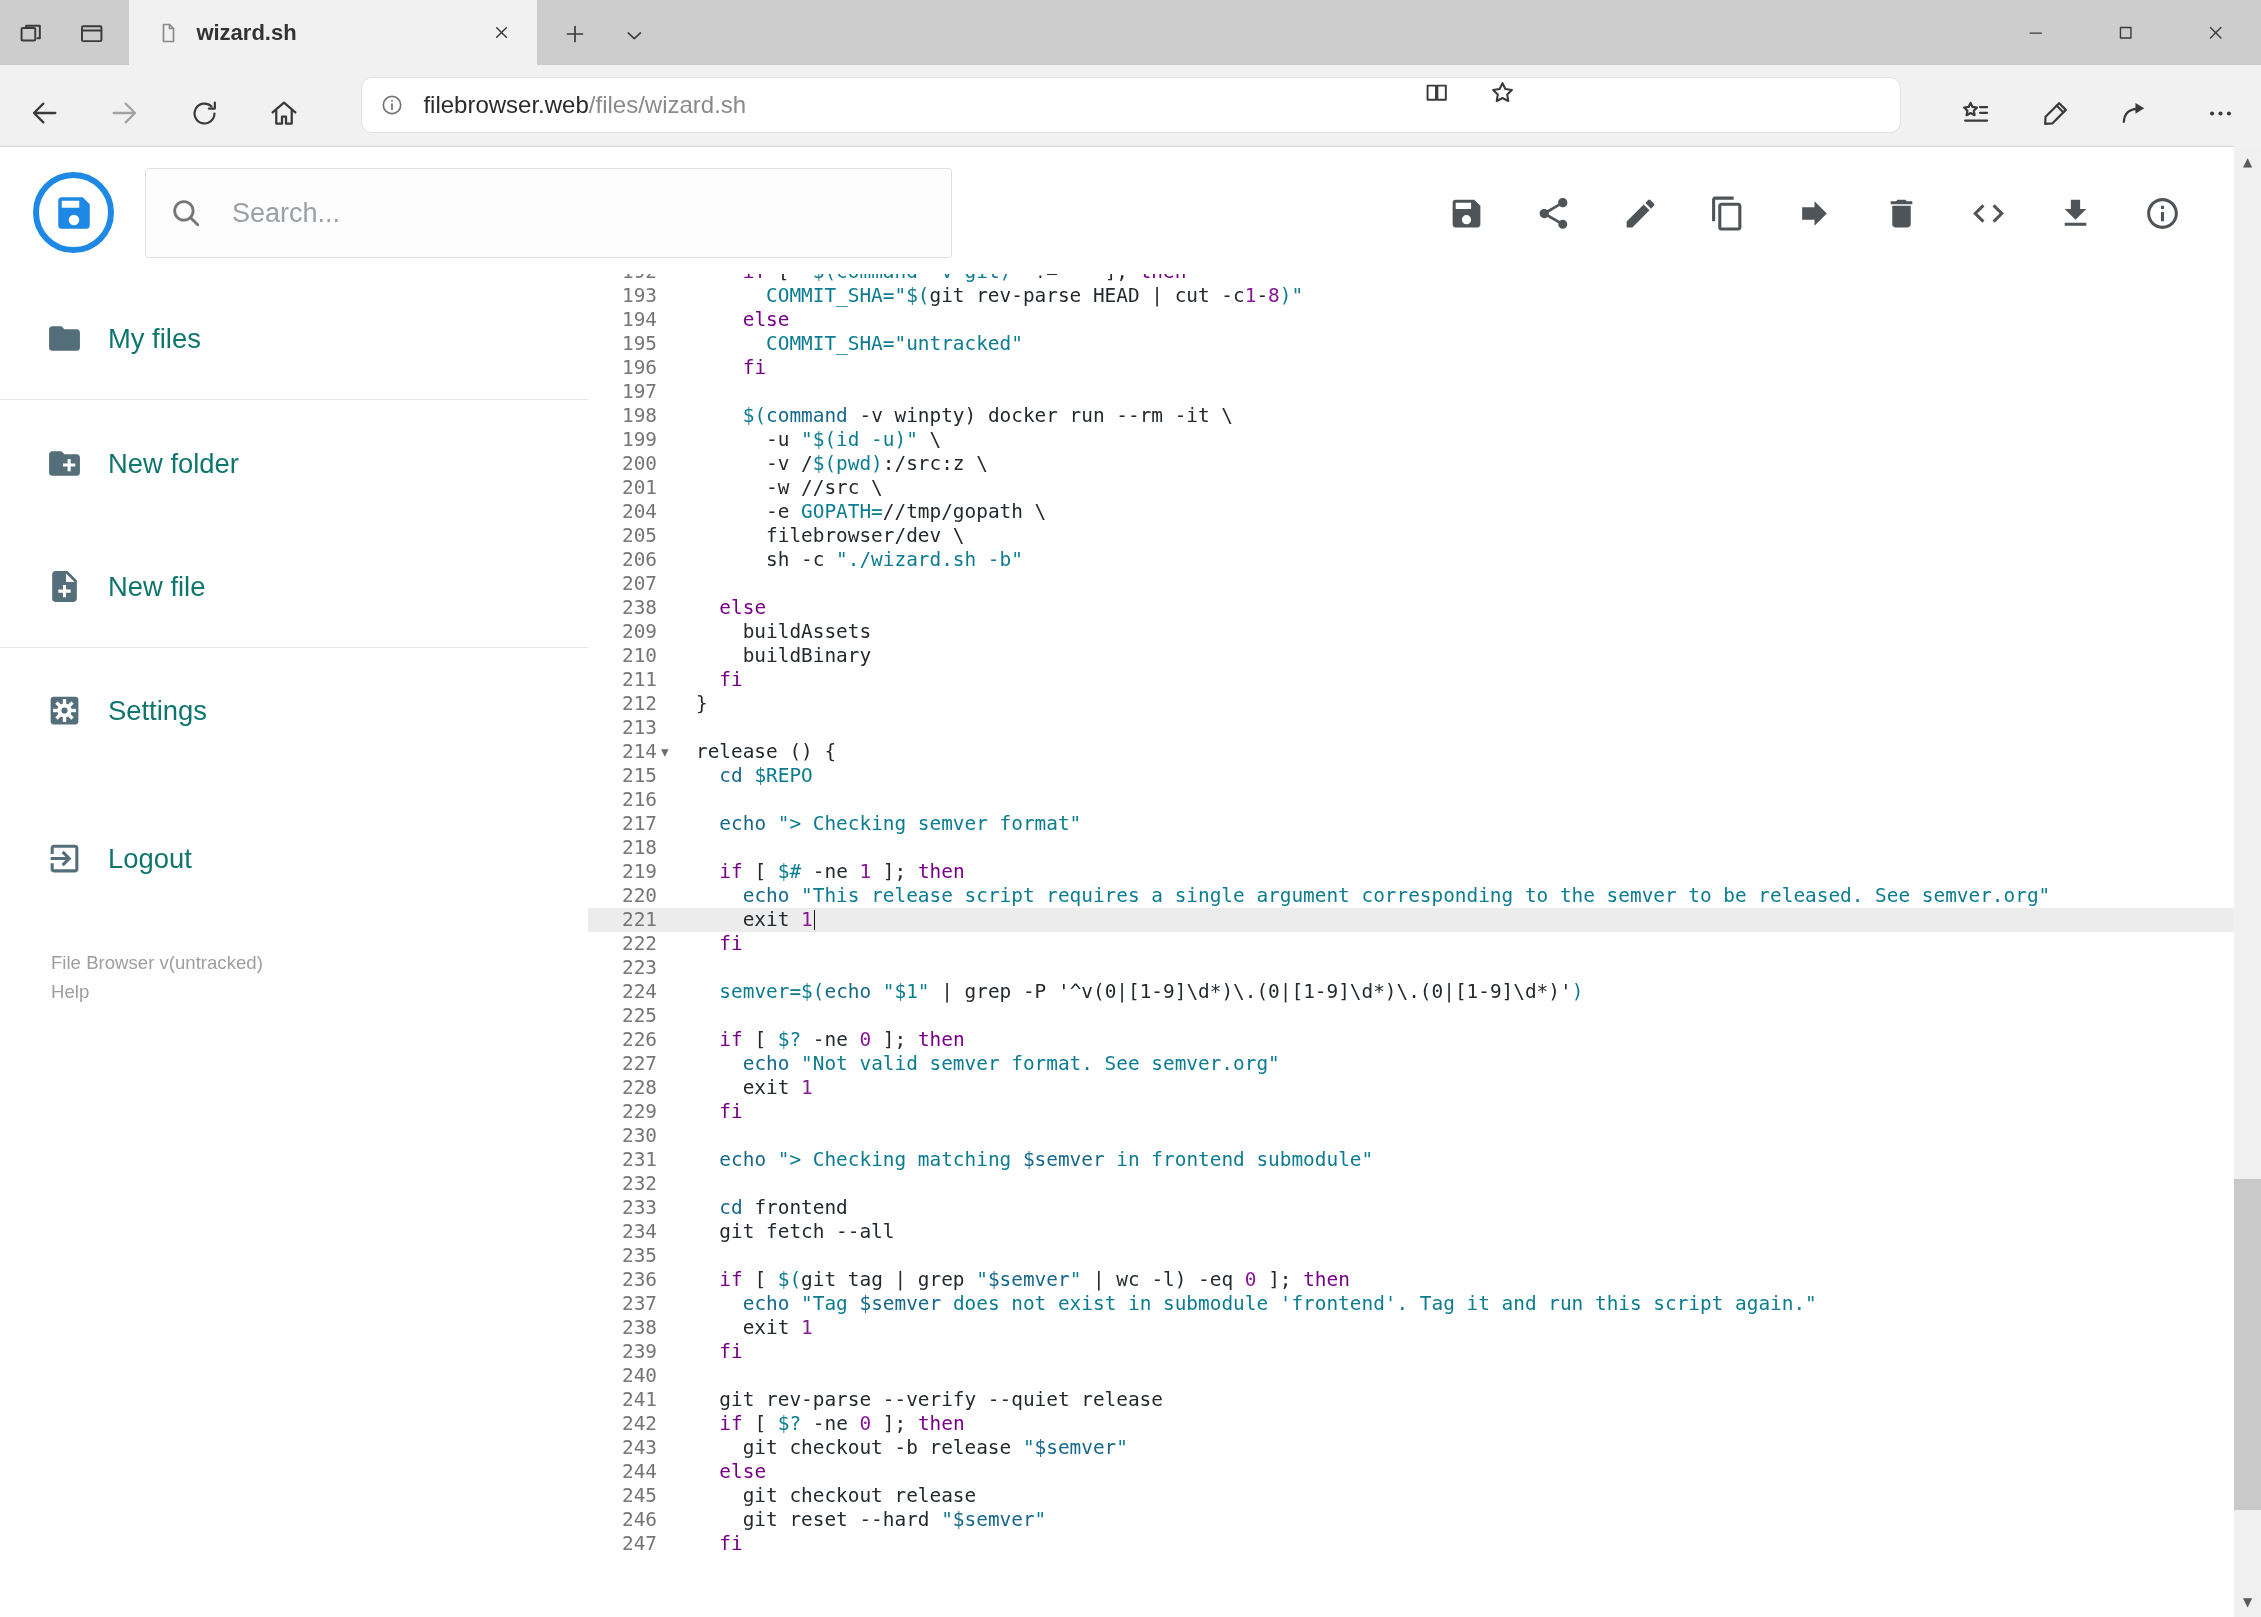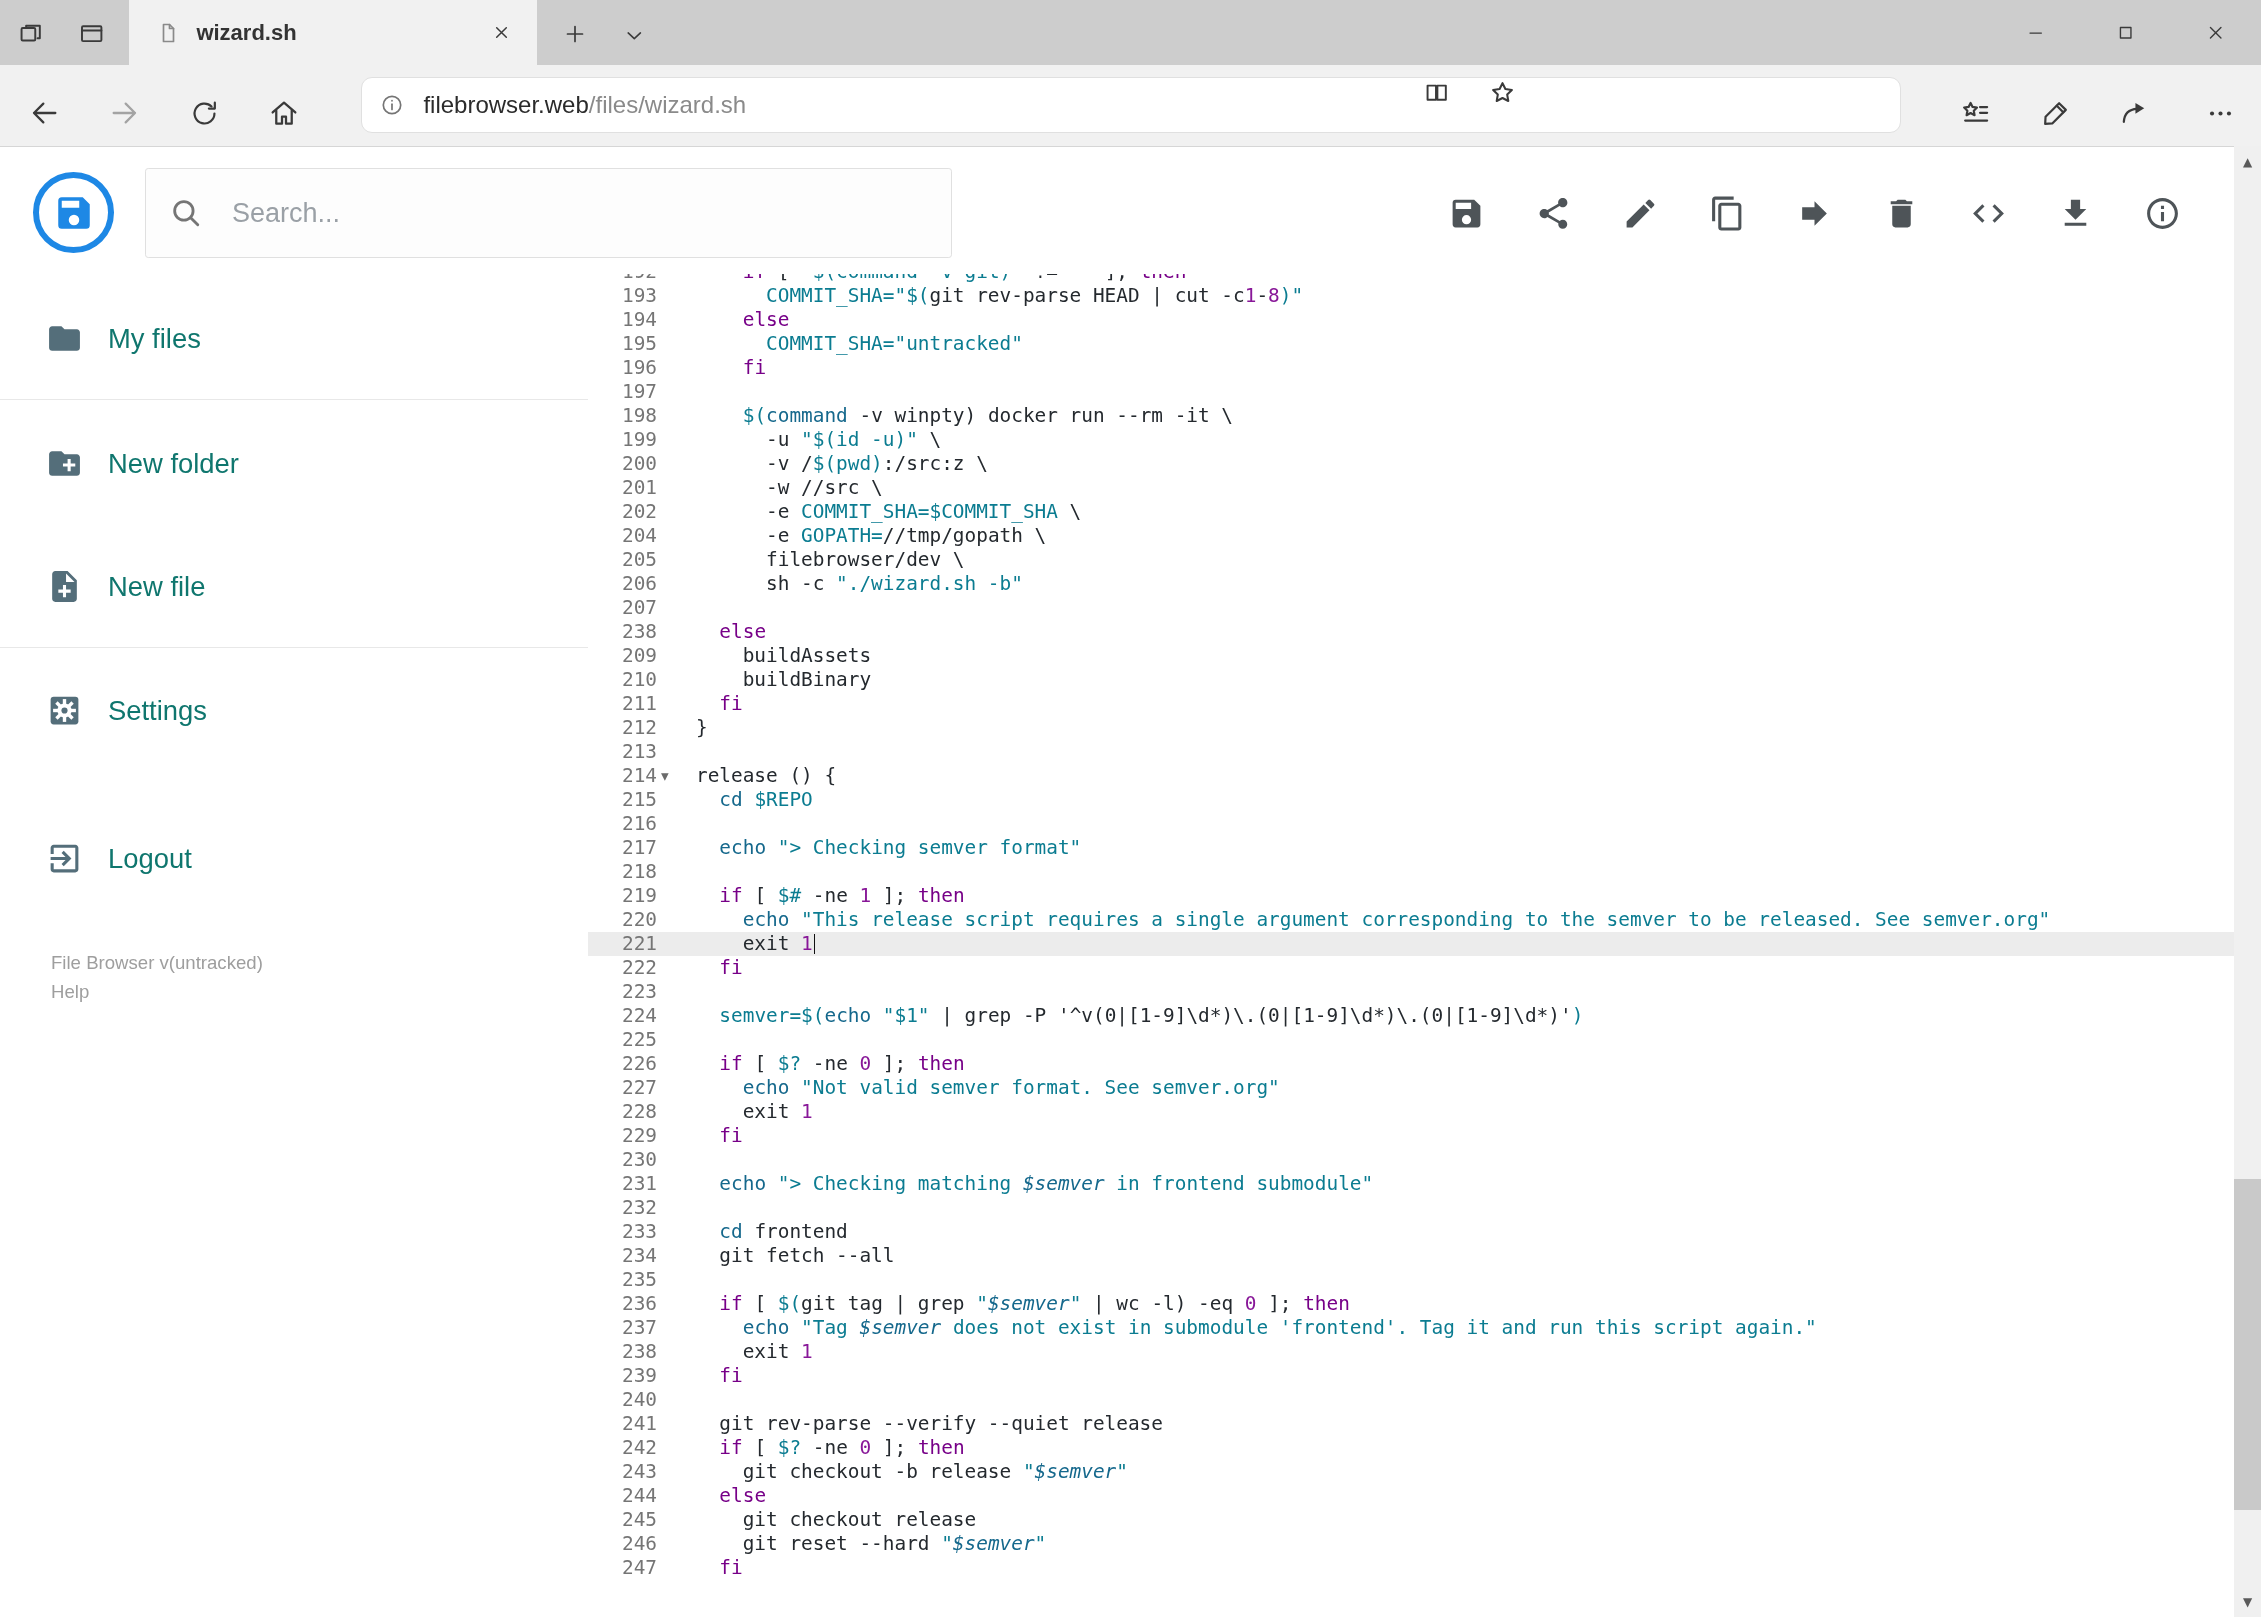--- a/index.html
+++ b/index.html
@@ -67,21 +67,21 @@
   
   .editor{position:absolute;left:588px;top:274px;width:1646px;height:1343px;overflow:hidden;cursor:text;background:#fff;}
   .code-scroll{margin-top:-14.5px;font-family:"DejaVu Sans Mono","Liberation Mono",monospace;font-size:19.4px;}
   .cm-row{display:flex;height:24px;line-height:24px;white-space:pre;}
   .cm-row.active{background:#ececec;}
   .cm-ln{display:inline-block;width:69px;text-align:right;color:#757575;flex:none;}
   .cm-fold{display:inline-block;width:39px;padding-left:4px;box-sizing:border-box;flex:none;
            font-family:"DejaVu Sans",sans-serif;font-size:15.3px;color:#6b6b6b;cursor:pointer;}
   .cm-code{white-space:pre;}
   .tk-p{color:#24292e;} .tk-k{color:#770088;} .tk-s{color:#0b7c91;}
-  .tk-v{color:#0b7c91;} .tk-b{color:#15688c;} .tk-w{color:#15688c;font-style:italic;} .tk-n{color:#881798;}
+  .tk-v{color:#0b7c91;} .tk-b{color:#15688c;} .tk-w{color:#15688c;} .tk-n{color:#881798;}
   .cm-cursor{display:inline-block;width:1.6px;height:19.4px;background:#111;vertical-align:middle;margin-left:0.8px;}
 
   
   .vscroll{position:absolute;left:2234px;top:146px;width:27.4px;height:1471px;background:#f0f0f0;}
   .sb-up,.sb-down{position:absolute;left:0;width:27.4px;height:31px;display:flex;align-items:center;justify-content:center;
                   font-family:"DejaVu Sans",sans-serif;font-size:12px;color:#5a5a5a;cursor:pointer;}
   .sb-up{top:0;} .sb-down{bottom:0;}
   .sb-thumb{position:absolute;left:0;top:1033px;width:27.4px;height:331px;background:#c9c9c9;cursor:grab;}
 </style>
 </head>
@@ -345,21 +345,20 @@
         <div class="cm-row"><span class="cm-ln">192</span><span class="cm-fold"></span><span class="cm-code"><span class="tk-p">    </span><span class="tk-k">if</span><span class="tk-p"> [ </span><span class="tk-s">"$(command -v git)"</span><span class="tk-p"> != "" ]; </span><span class="tk-k">then</span></span></div>
         <div class="cm-row"><span class="cm-ln">193</span><span class="cm-fold"></span><span class="cm-code"><span class="tk-p">      </span><span class="tk-v">COMMIT_SHA=</span><span class="tk-s">"$(</span><span class="tk-p">git rev-parse HEAD | cut -c</span><span class="tk-n">1</span><span class="tk-p">-</span><span class="tk-n">8</span><span class="tk-s">)"</span></span></div>
         <div class="cm-row"><span class="cm-ln">194</span><span class="cm-fold"></span><span class="cm-code"><span class="tk-p">    </span><span class="tk-k">else</span></span></div>
         <div class="cm-row"><span class="cm-ln">195</span><span class="cm-fold"></span><span class="cm-code"><span class="tk-p">      </span><span class="tk-v">COMMIT_SHA=</span><span class="tk-s">"untracked"</span></span></div>
         <div class="cm-row"><span class="cm-ln">196</span><span class="cm-fold"></span><span class="cm-code"><span class="tk-p">    </span><span class="tk-k">fi</span></span></div>
         <div class="cm-row"><span class="cm-ln">197</span><span class="cm-fold"></span><span class="cm-code"></span></div>
         <div class="cm-row"><span class="cm-ln">198</span><span class="cm-fold"></span><span class="cm-code"><span class="tk-p">    </span><span class="tk-v">$(</span><span class="tk-b">command</span><span class="tk-p"> -v winpty) docker run --rm -it \</span></span></div>
         <div class="cm-row"><span class="cm-ln">199</span><span class="cm-fold"></span><span class="cm-code"><span class="tk-p">      -u </span><span class="tk-s">"$(id -u)"</span><span class="tk-p"> \</span></span></div>
         <div class="cm-row"><span class="cm-ln">200</span><span class="cm-fold"></span><span class="cm-code"><span class="tk-p">      -v /</span><span class="tk-v">$(pwd)</span><span class="tk-p">:/src:z \</span></span></div>
         <div class="cm-row"><span class="cm-ln">201</span><span class="cm-fold"></span><span class="cm-code"><span class="tk-p">      -w //src \</span></span></div>
-        <div class="cm-row"><span class="cm-ln">202</span><span class="cm-fold"></span><span class="cm-code"><span class="tk-p">      -e </span><span class="tk-v">COMMIT_SHA=$COMMIT_SHA</span><span class="tk-p"> \</span></span></div>
         <div class="cm-row"><span class="cm-ln">204</span><span class="cm-fold"></span><span class="cm-code"><span class="tk-p">      -e </span><span class="tk-v">GOPATH=</span><span class="tk-p">//tmp/gopath \</span></span></div>
         <div class="cm-row"><span class="cm-ln">205</span><span class="cm-fold"></span><span class="cm-code"><span class="tk-p">      filebrowser/dev \</span></span></div>
         <div class="cm-row"><span class="cm-ln">206</span><span class="cm-fold"></span><span class="cm-code"><span class="tk-p">      sh -c </span><span class="tk-s">"./wizard.sh -b"</span></span></div>
         <div class="cm-row"><span class="cm-ln">207</span><span class="cm-fold"></span><span class="cm-code"></span></div>
         <div class="cm-row"><span class="cm-ln">238</span><span class="cm-fold"></span><span class="cm-code"><span class="tk-p">  </span><span class="tk-k">else</span></span></div>
         <div class="cm-row"><span class="cm-ln">209</span><span class="cm-fold"></span><span class="cm-code"><span class="tk-p">    buildAssets</span></span></div>
         <div class="cm-row"><span class="cm-ln">210</span><span class="cm-fold"></span><span class="cm-code"><span class="tk-p">    buildBinary</span></span></div>
         <div class="cm-row"><span class="cm-ln">211</span><span class="cm-fold"></span><span class="cm-code"><span class="tk-p">  </span><span class="tk-k">fi</span></span></div>
         <div class="cm-row"><span class="cm-ln">212</span><span class="cm-fold"></span><span class="cm-code"><span class="tk-p">}</span></span></div>
         <div class="cm-row"><span class="cm-ln">213</span><span class="cm-fold"></span><span class="cm-code"></span></div>

